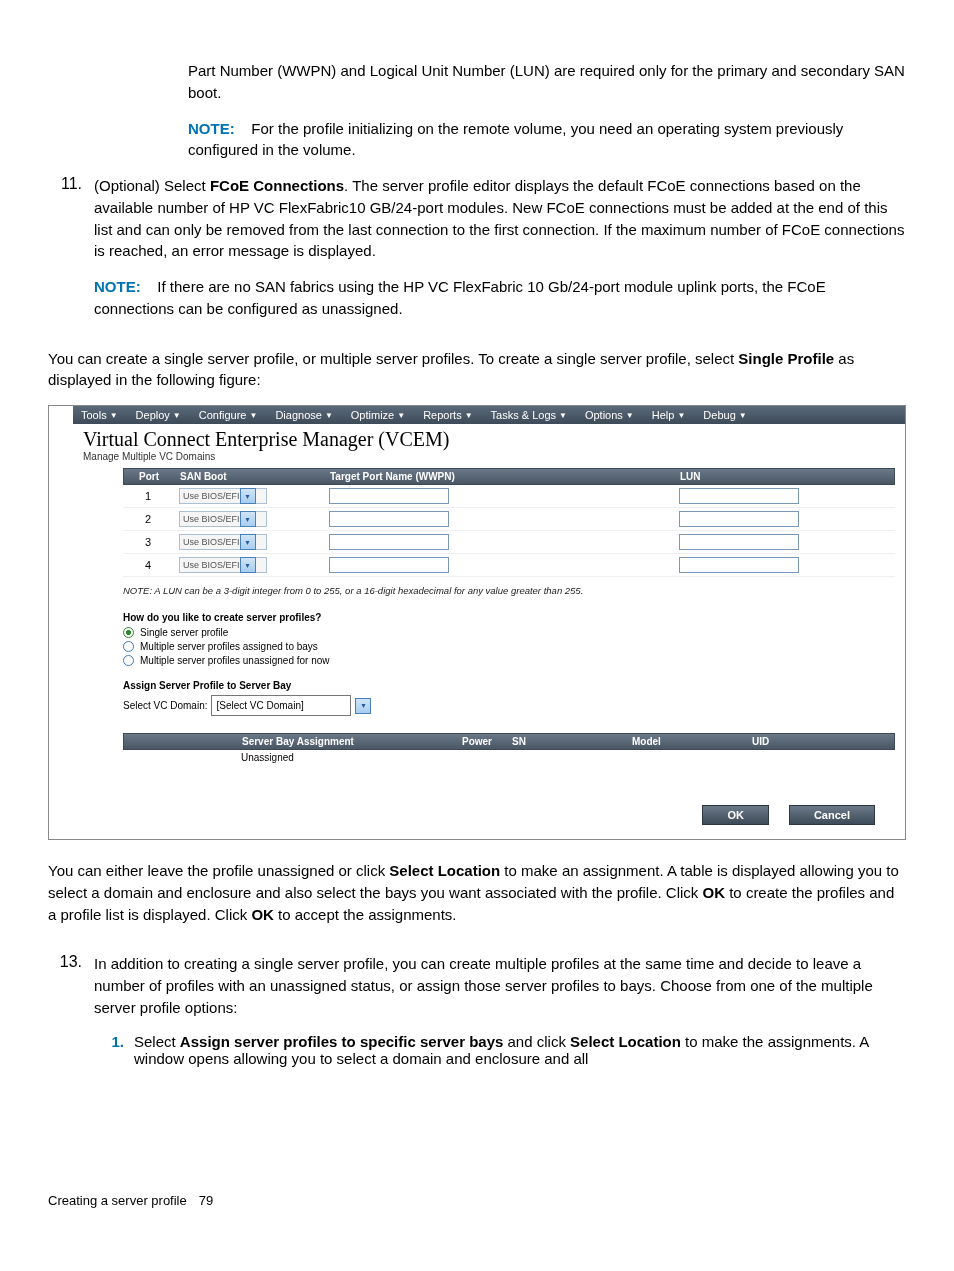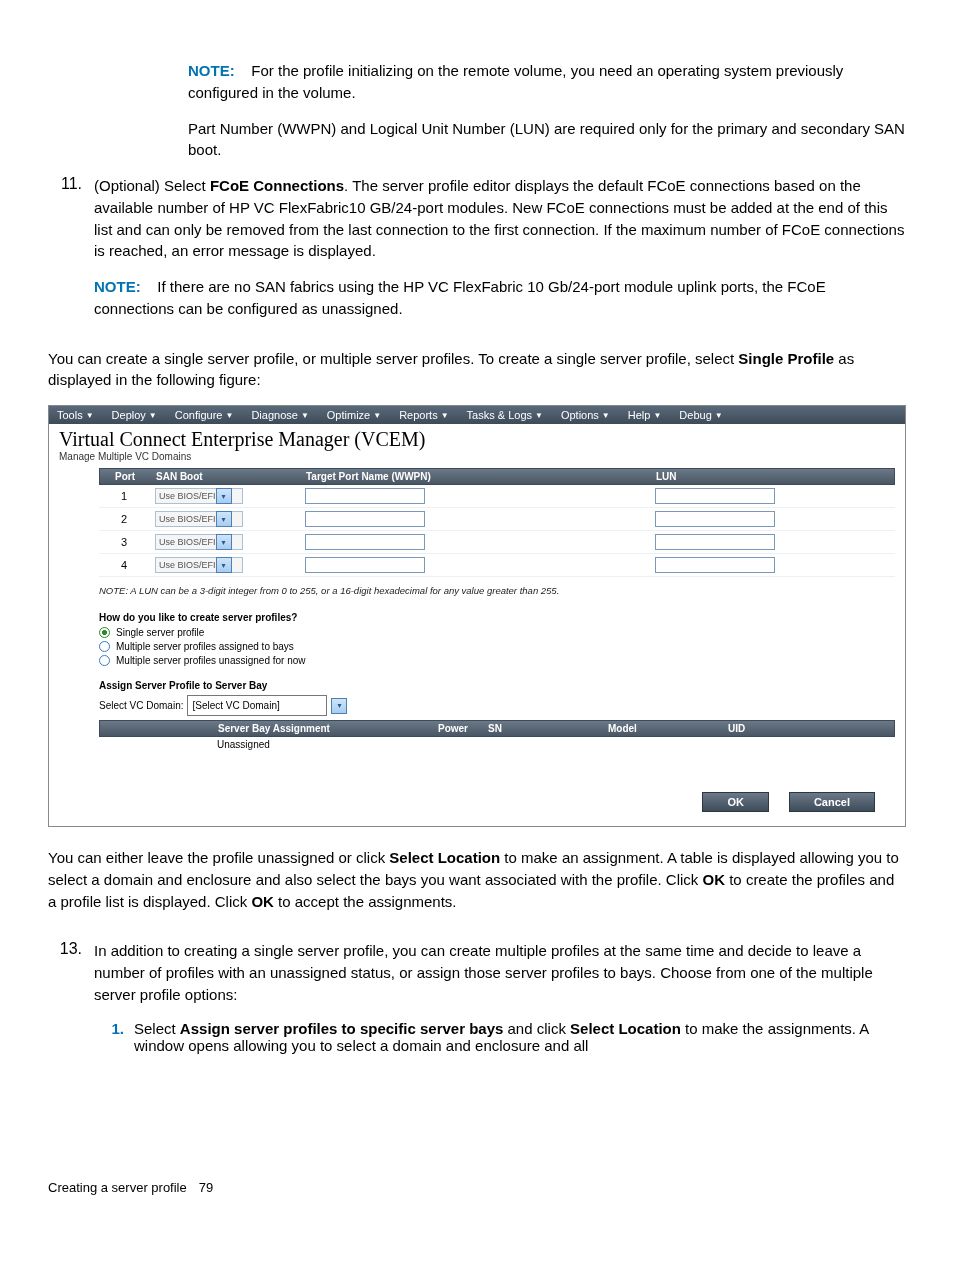--- a/index.html
+++ b/index.html
@@ -20,20 +20,21 @@
   ol.steps > li { display: flex; margin-bottom: 14px; }
   ol.steps > li > .num { width: 34px; flex: 0 0 34px; text-align: right; padding-right: 12px; font-size: 16px; color:#000; }
   ol.steps > li > .body { flex: 1; }
   .fig-caption { color: #0073b3; font-weight: bold; margin: 8px 0 10px 0; }
   .fig-frame {
     border: 1px solid #888;
     background: #fff;
     font-size: 11px;
     color: #000;
     margin-bottom: 20px;
+    padding-left: 24px;
   }
   .menubar {
     background: linear-gradient(#5a6a7a, #3d4a58);
     display: flex;
     color: #fff;
     font-size: 11px;
   }
   .menubar div {
     padding: 3px 10px 3px 8px;
     white-space: nowrap;
@@ -106,21 +107,21 @@
     border:1px solid #777; height:17px; width:130px; padding:1px 4px; font-size:10px;
     display:flex; align-items:center; background:#fff;
   }
   .assign-hdr {
     display:flex;
     background: linear-gradient(#6a7887, #4a5664);
     color:#fff;
     font-size:10px;
     font-weight:bold;
     border:1px solid #3d4a58;
-    margin-top:4px;
+    margin-top:17px;
   }
   .assign-hdr div { padding:2px 8px; box-sizing:border-box; }
   .a-sba { width:220px; }
   .a-pwr { width:50px; }
   .a-sn { width:120px; }
   .a-mdl { width:120px; }
   .a-uid { width:60px; }
   .assign-row { font-size:10px; padding:2px 0 2px 118px; }
   .btn-bar { display:flex; gap:20px; justify-content:flex-end; padding:30px 30px 14px 0; }
   .vc-btn {
@@ -134,25 +135,25 @@
   ol.sublist li { display:flex; margin-bottom:6px; }
   ol.sublist li .snum { width:30px; flex:0 0 30px; color:#0073b3; font-weight:bold; text-align:right; padding-right:10px; }
   ol.sublist li .sbody { flex:1; }
   .footer { text-align:left; font-size:13px; color:#000; margin-top:120px; }
   .pgnum { margin-left:12px; }
 </style>
 </head>
 <body>
 
 <div class="content">
+  <p>Part Number (WWPN) and Logical Unit Number (LUN) are required only for the primary and secondary SAN boot.</p>
   <p>
     <span class="note-label">NOTE:</span>
     &nbsp;&nbsp;&nbsp;<span>For the profile initializing on the remote volume, you need an operating system previously configured in the volume.</span>
   </p>
-  <p>Part Number (WWPN) and Logical Unit Number (LUN) are required only for the primary and secondary SAN boot.</p>
 </div>
 
 <ol class="steps">
   <li>
     <div class="num">11.</div>
     <div class="body">
       <p>
         <span>(Optional) Select </span><span class="bold">FCoE Connections</span><span>. The server profile editor displays the default FCoE connections based on the available number of HP VC FlexFabric10 GB/24-port modules. New FCoE connections must be added at the end of this list and can only be removed from the last connection to the first connection. If the maximum number of FCoE connections is reached, an error message is displayed.</span>
       </p>
       <p>

